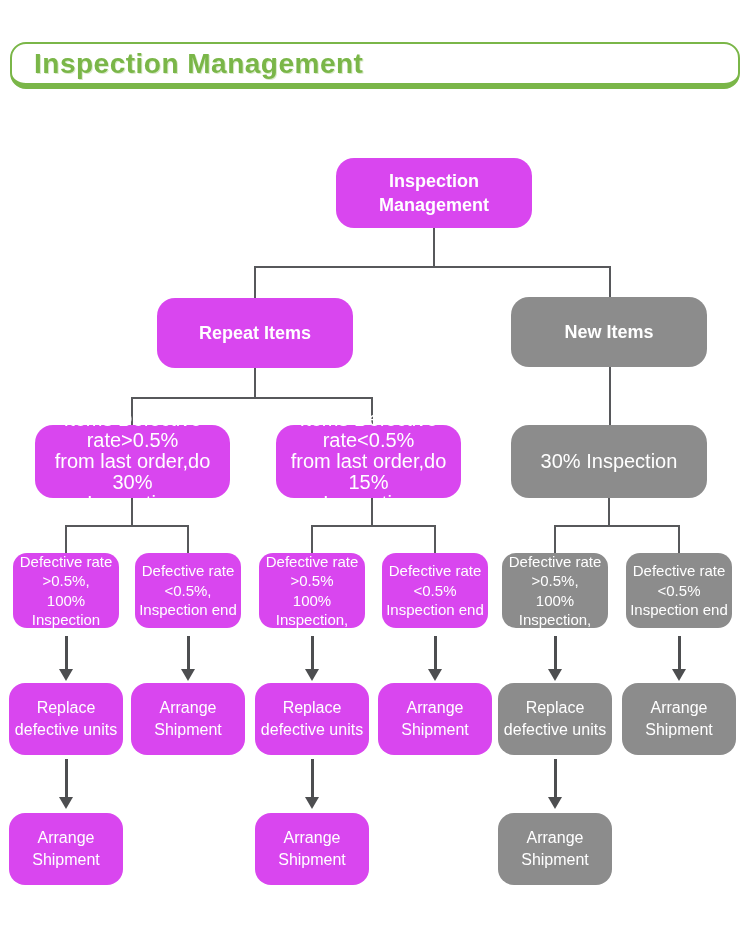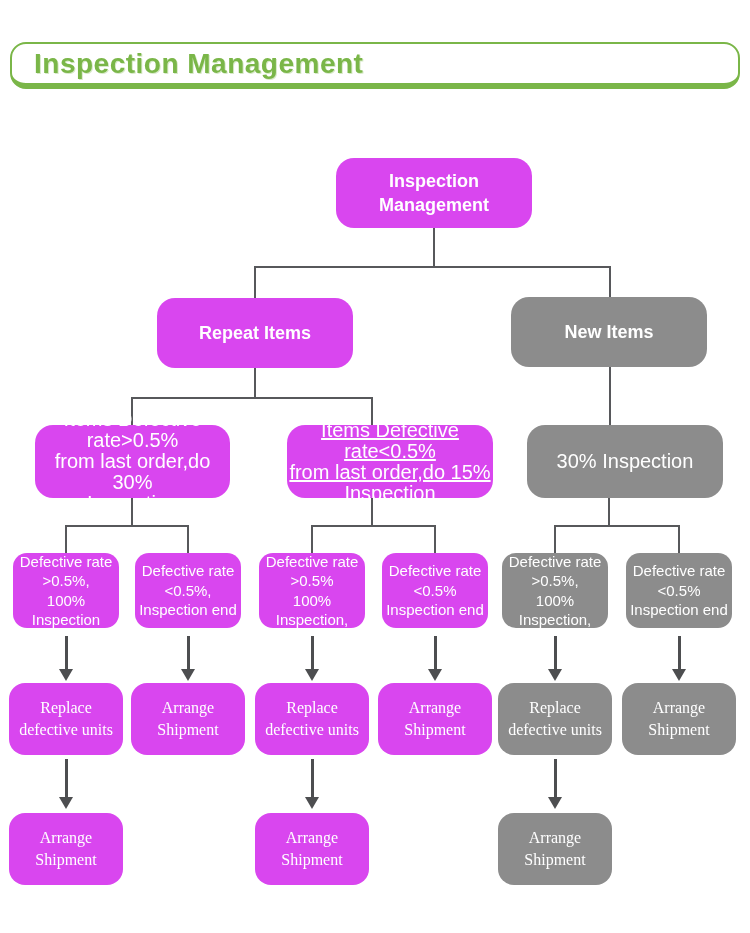--- a/index.html
+++ b/index.html
@@ -40,21 +40,21 @@
     text-align: center;
     color: #ffffff;
     white-space: pre-line;
     border-radius: 18px;
   }
   .green { background: #d946ef; }
   .gray  { background: #8c8c8c; }
   .lvl1, .lvl2 { font-size: 18px; font-weight: bold; line-height: 24px; }
   .lvl3 { font-size: 20px; font-weight: normal; line-height: 21px; }
   .lvl4 { font-size: 15px; font-weight: normal; line-height: 19.5px; border-radius: 14px; }
-  .lvl5, .lvl6 { font-size: 16px; font-weight: normal; line-height: 22px; border-radius: 16px; font-family: Liberation Serif, serif; }
+  .lvl5, .lvl6 { font-size: 16px; font-weight: normal; line-height: 22px; border-radius: 16px; }
   
   .line {
     position: absolute;
     background: #57585b;
   }
   .v { width: 2px; }
   .h { height: 2px; }
   
   .arrow {
     position: absolute;
@@ -93,24 +93,24 @@
 
   <div class="line v" style="left:254px;top:368px;height:31px;"></div>
   <div class="line h" style="left:131px;top:397px;width:242px;"></div>
   <div class="line v" style="left:131px;top:397px;height:28px;"></div>
   <div class="line v" style="left:371px;top:397px;height:28px;"></div>
   <div class="line v" style="left:609px;top:367px;height:58px;"></div>
 
   <div class="node green lvl3" style="left:35px;top:425px;width:195px;height:73px;">Items Defective rate&gt;0.5%
 from last order,do 30%
 Inspection</div>
-  <div class="node green lvl3" style="left:287px;top:425px;width:206px;height:73px;text-decoration:underline;">Items Defective rate&lt;0.5%
+  <div class="node green lvl3" style="left:276px;top:425px;width:185px;height:73px;">Items Defective rate&lt;0.5%
 from last order,do 15%
 Inspection</div>
-  <div class="node gray lvl3" style="left:511px;top:425px;width:196px;height:73px;margin-left:16px;">30% Inspection</div>
+  <div class="node gray lvl3" style="left:511px;top:425px;width:196px;height:73px;">30% Inspection</div>
 
   <div class="line v" style="left:131px;top:498px;height:29px;"></div>
   <div class="line h" style="left:65px;top:525px;width:124px;"></div>
   <div class="line v" style="left:65px;top:525px;height:28px;"></div>
   <div class="line v" style="left:187px;top:525px;height:28px;"></div>
 
   <div class="line v" style="left:371px;top:498px;height:29px;"></div>
   <div class="line h" style="left:311px;top:525px;width:125px;"></div>
   <div class="line v" style="left:311px;top:525px;height:28px;"></div>
   <div class="line v" style="left:434px;top:525px;height:28px;"></div>

